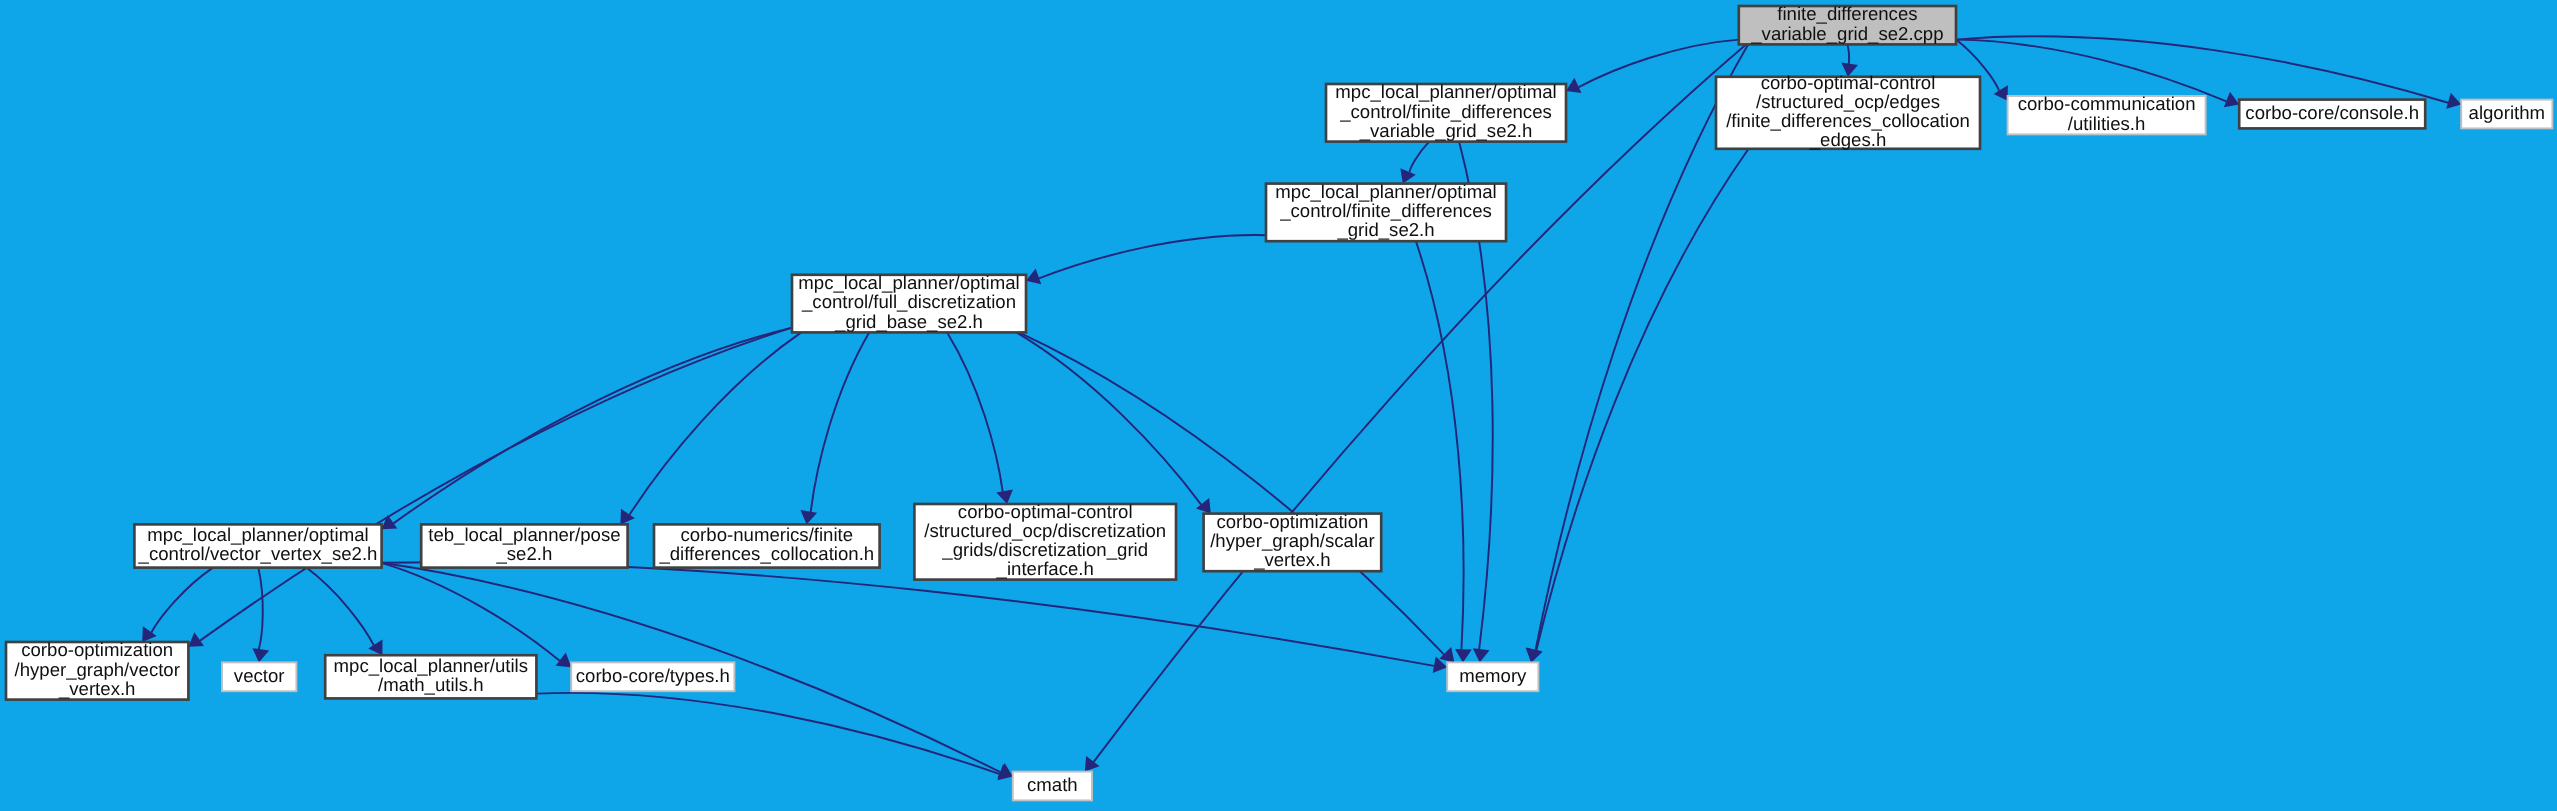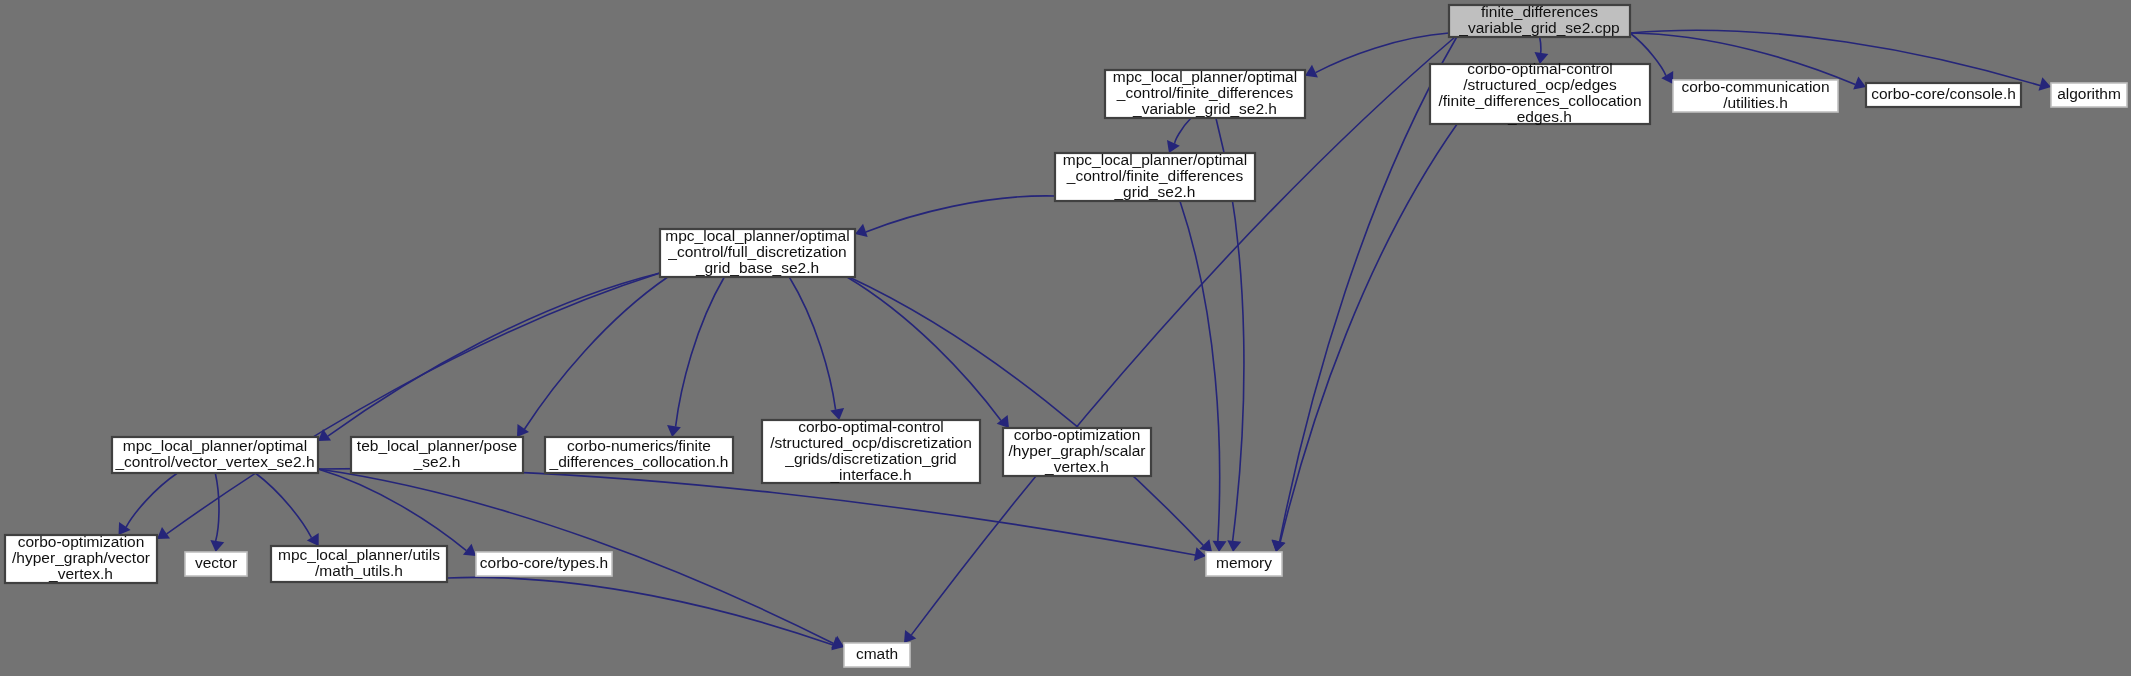--- a/index.html
+++ b/index.html
@@ -8,21 +8,21 @@
     padding: 0;
     background: #ffffff;
   }
   body {
     font-family: "Liberation Sans", sans-serif;
   }
   #graph-root {
     position: relative;
     width: 2131px;
     height: 676px;
-    background: #737373;
+    background: #0ea5e9;
     overflow: hidden;
   }
   svg.graph-canvas {
     position: absolute;
     left: 0;
     top: 0;
     width: 2131px;
     height: 676px;
     display: block;
   }

